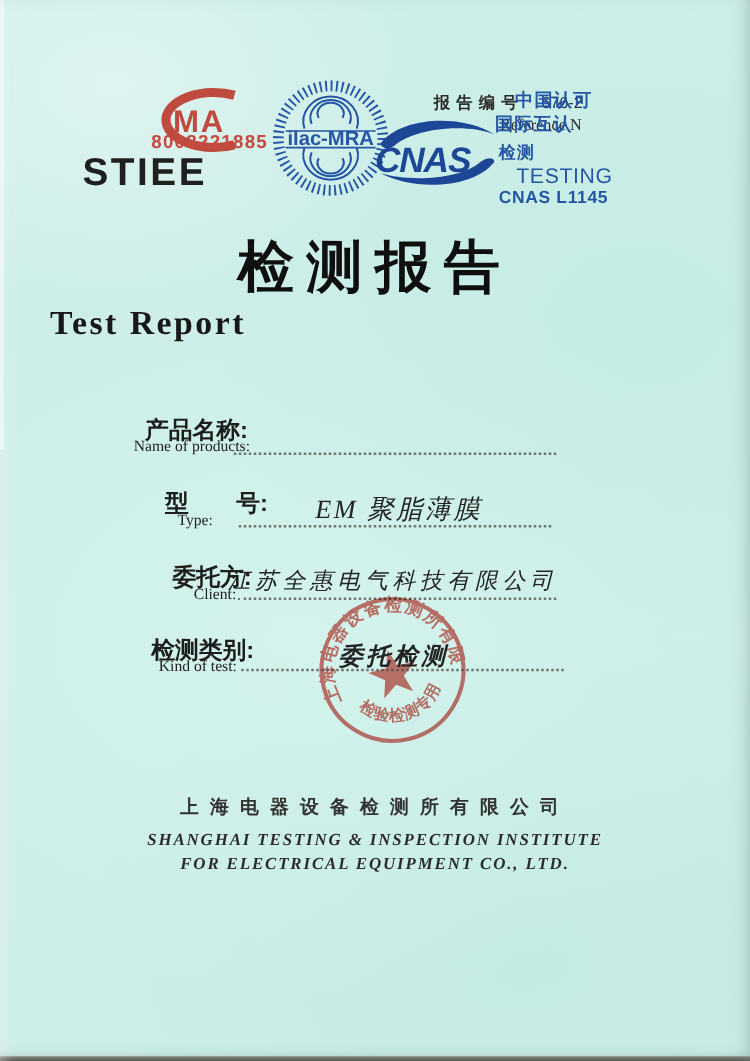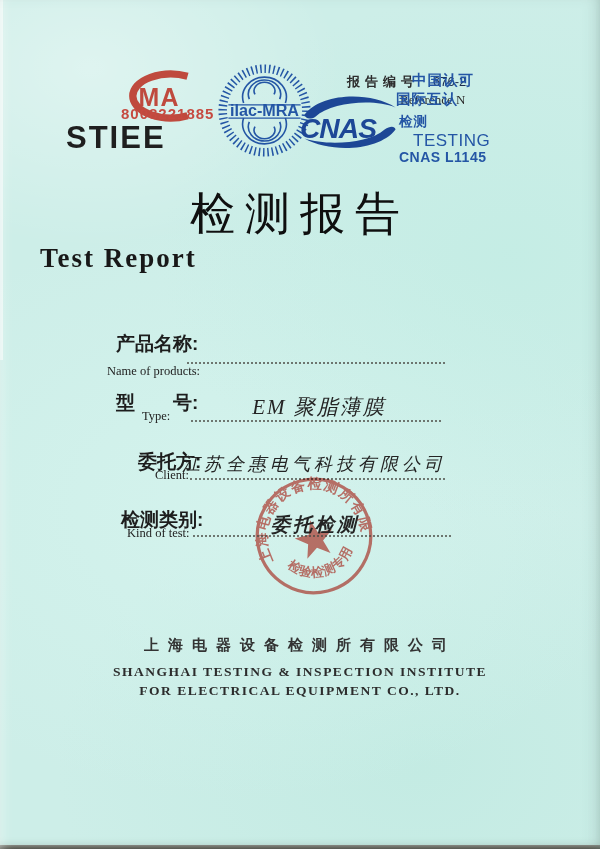--- a/index.html
+++ b/index.html
@@ -39,51 +39,51 @@
   .report-number{left:433px;top:74px;font-size:13px;color:#1d2c4e;z-index:1;}
   .report-label-en{left:352px;top:92px;font-size:13px;font-family:"Liberation Serif",serif;color:#2c2c2c;z-index:2;margin-left:48px;}
   .blue{color:#2456a5;}
   .cnas-cn1{left:393px;top:71px;font-size:14.5px;font-weight:700;letter-spacing:1px;z-index:3;margin-left:19px;}
   .cnas-cn2{left:396px;top:90px;font-size:14.5px;font-weight:700;letter-spacing:1px;z-index:3;}
   .cnas-cn3{left:399px;top:113px;font-size:13.5px;font-weight:700;letter-spacing:1px;}
   .cnas-en1{left:399px;top:131px;font-size:17px;font-weight:400;letter-spacing:.5px;margin-left:14px;}
   .cnas-en2{left:399px;top:149px;font-size:14px;font-weight:700;letter-spacing:.5px;text-align:center;}
 
   
-  .title-cn{left:0;top:184px;width:600px;text-align:center;font-size:45px;font-weight:400;letter-spacing:10px;color:#0f0f0f;}
+  .title-cn{left:0;top:184px;width:600px;text-align:center;font-size:45px;font-weight:700;letter-spacing:10px;color:#0f0f0f;}
   .title-en{left:0;top:243px;width:600px;font-size:27px;font-weight:700;letter-spacing:2px;color:#181818;font-family:"Liberation Serif",serif;padding-left:40px;}
 
   
   .lbl-cn{font-size:19px;font-weight:700;color:#1d1d1d;white-space:pre;}
   .lbl-en{font-size:12.5px;color:#222;font-family:"Liberation Serif",serif;}
   .fld-val{font-family:"Liberation Serif","DejaVu Serif",serif;font-style:italic;color:#242424;text-align:center;white-space:nowrap;}
   .dots{border-bottom:2px dotted #4d4d47;opacity:.75;height:0;}
 
-  .f1-cn{left:116px;top:331px;} .f1-en{left:107px;top:350px;margin-top:14px;}
+  .f1-cn{left:116px;top:331px;} .f1-en{left:107px;top:350px;}
   .f1-val{left:188px;top:334px;width:255px;font-size:18px;letter-spacing:4px;}
   .f1-line{left:187px;top:362px;width:258px;}
 
-  .f2-cn{left:116px;top:390px;} .f2-en{left:142px;top:409px;}
+  .f2-cn{left:132px;top:390px;} .f2-en{left:142px;top:409px;}
   .f2-val{left:198px;top:393px;width:242px;font-size:21px;letter-spacing:2px;}
   .f2-line{left:191px;top:420px;width:250px;}
 
   .f3-cn{left:138px;top:449px;text-align:right;} .f3-en{left:155px;top:468px;}
   .f3-val{left:178px;top:452px;width:272px;font-size:18px;letter-spacing:4px;}
   .f3-line{left:190px;top:478px;width:255px;}
 
   .f4-cn{left:121px;top:507px;} .f4-en{left:127px;top:526px;}
   .f4-val{left:240px;top:512px;width:150px;font-size:19px;letter-spacing:3px;font-weight:700;z-index:6;}
   .f4-line{left:193px;top:535px;width:258px;z-index:5;}
 
   
   .seal{left:233px;top:455px;width:162px;height:162px;transform:rotate(-14deg);opacity:.82;z-index:4;mix-blend-mode:multiply;}
 
   
   .footer-cn{left:0;top:636px;width:600px;text-align:center;font-size:15px;font-weight:600;letter-spacing:9px;color:#333;}
-  .footer-en{left:0;width:600px;text-align:center;font-size:13.5px;font-weight:700;letter-spacing:1.5px;color:#2c2c2c;font-family:"Liberation Serif",serif;}
+  .footer-en{left:0;width:600px;text-align:center;font-size:13.5px;font-weight:700;letter-spacing:1.5px;color:#2c2c2c;font-family:"Liberation Serif",serif;font-style:italic;}
   .footer-en1{top:664px;} .footer-en2{top:683px;}
 </style>
 </head>
 <body>
 
 <div class="page">
   <div class="abs edge-left"></div>
 
   <svg class="abs cma-logo" viewBox="0 0 120 80">
     <path d="M 103,13 A 52,30 0 1 0 103,67" fill="none" stroke="#bf4a3e" stroke-width="10" stroke-linecap="butt"></path>

